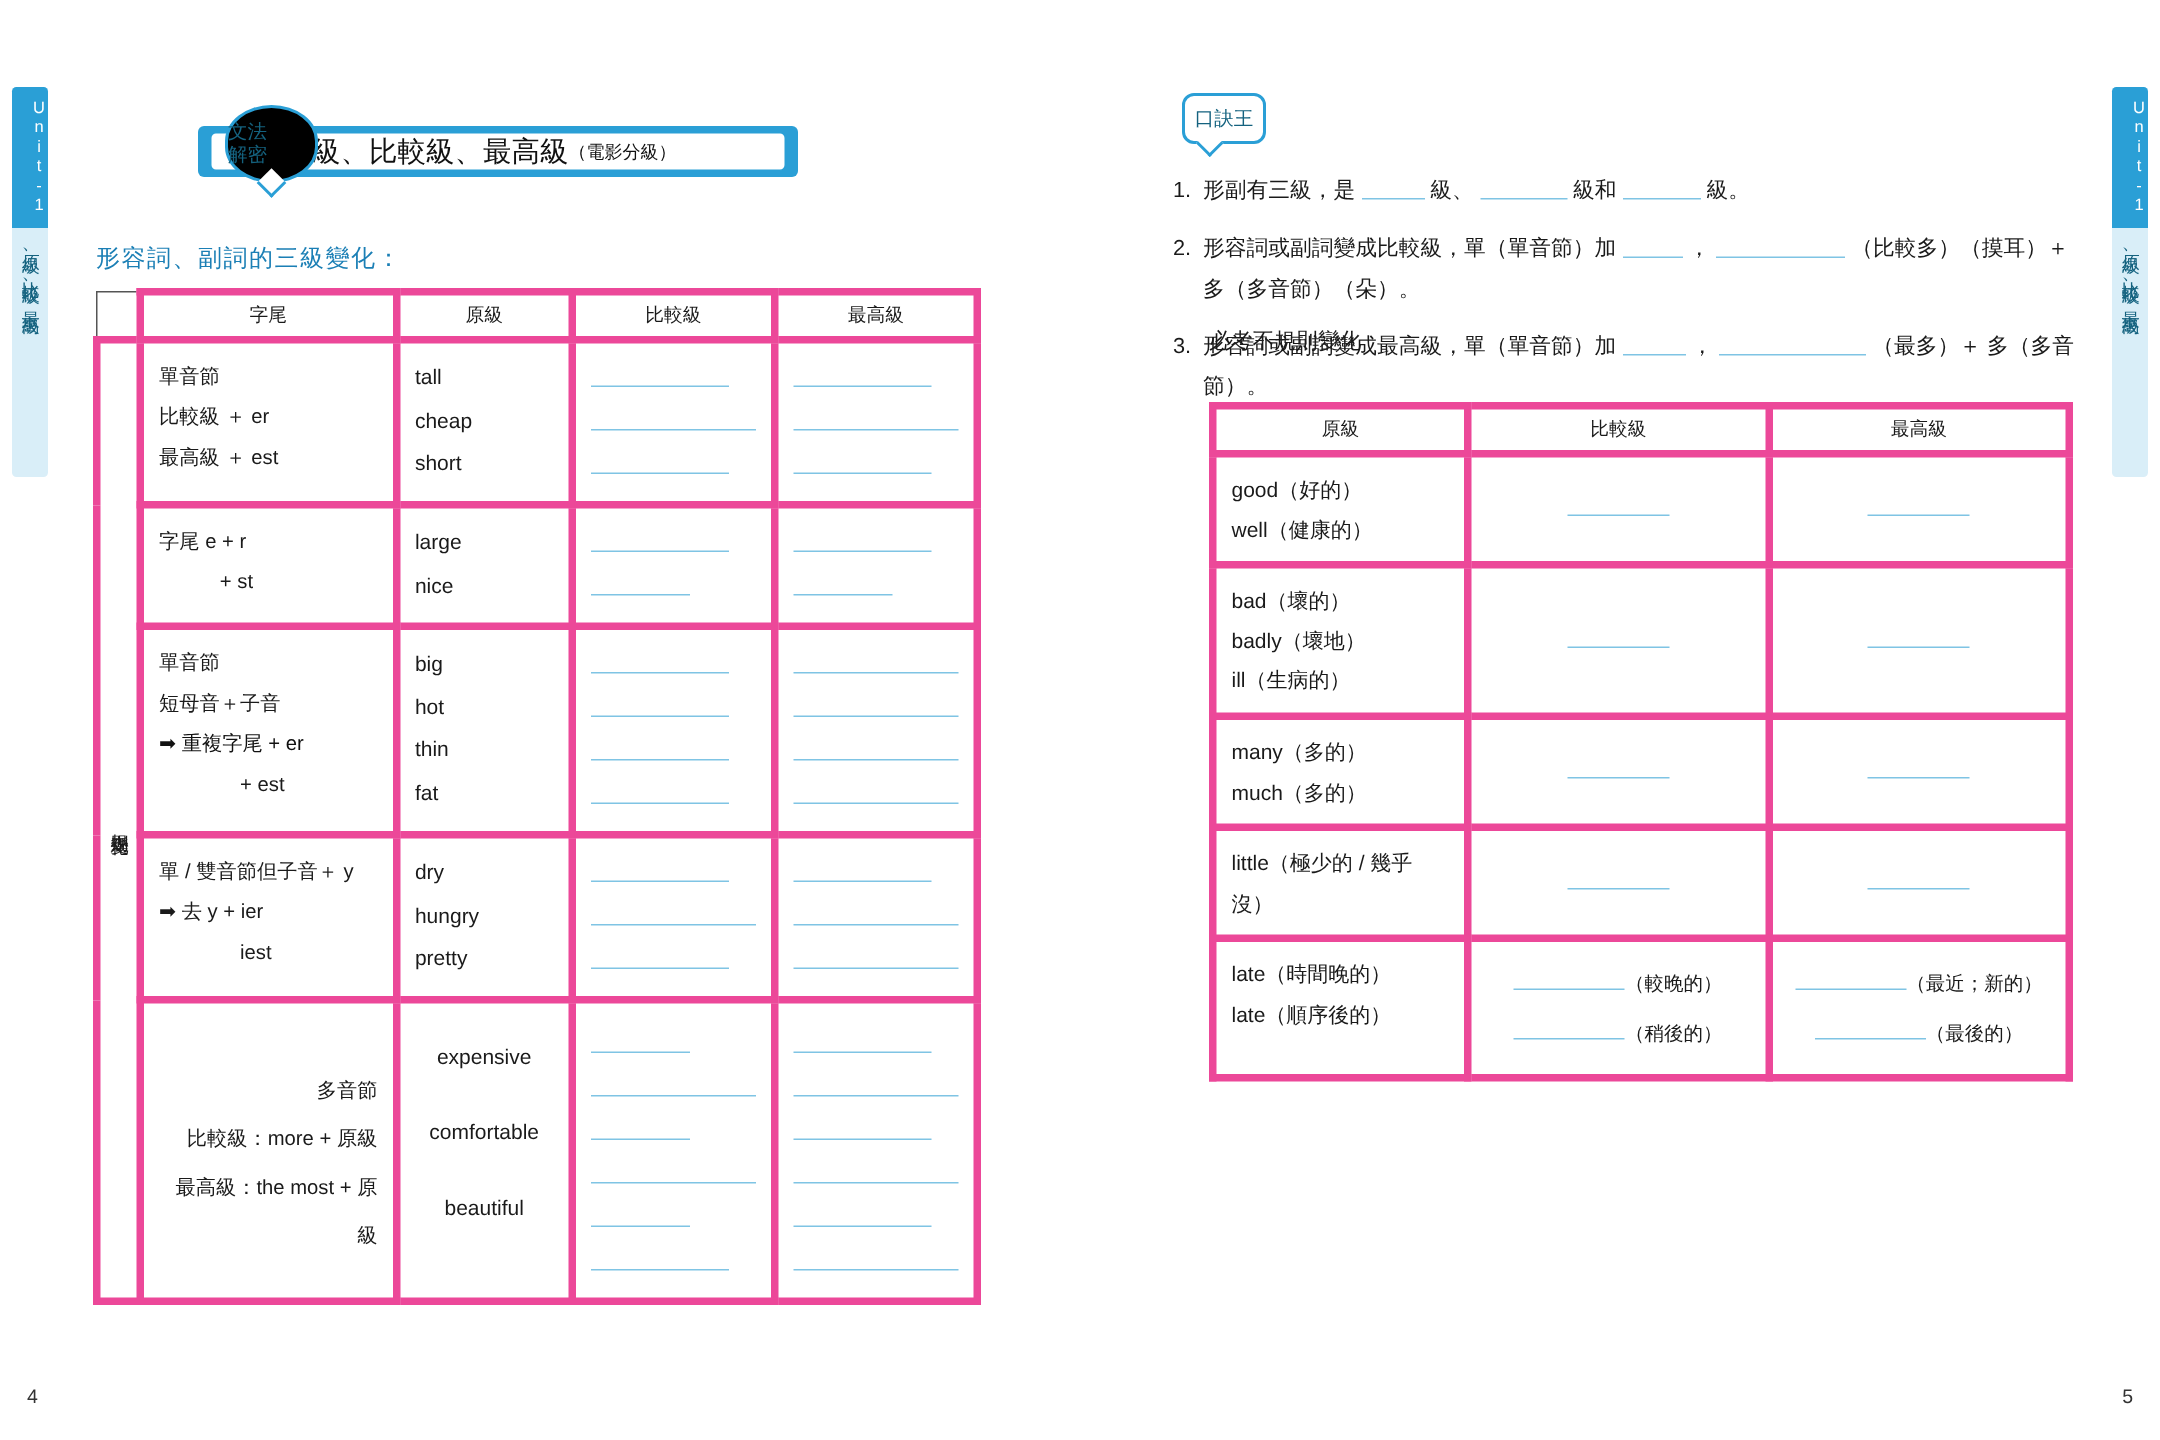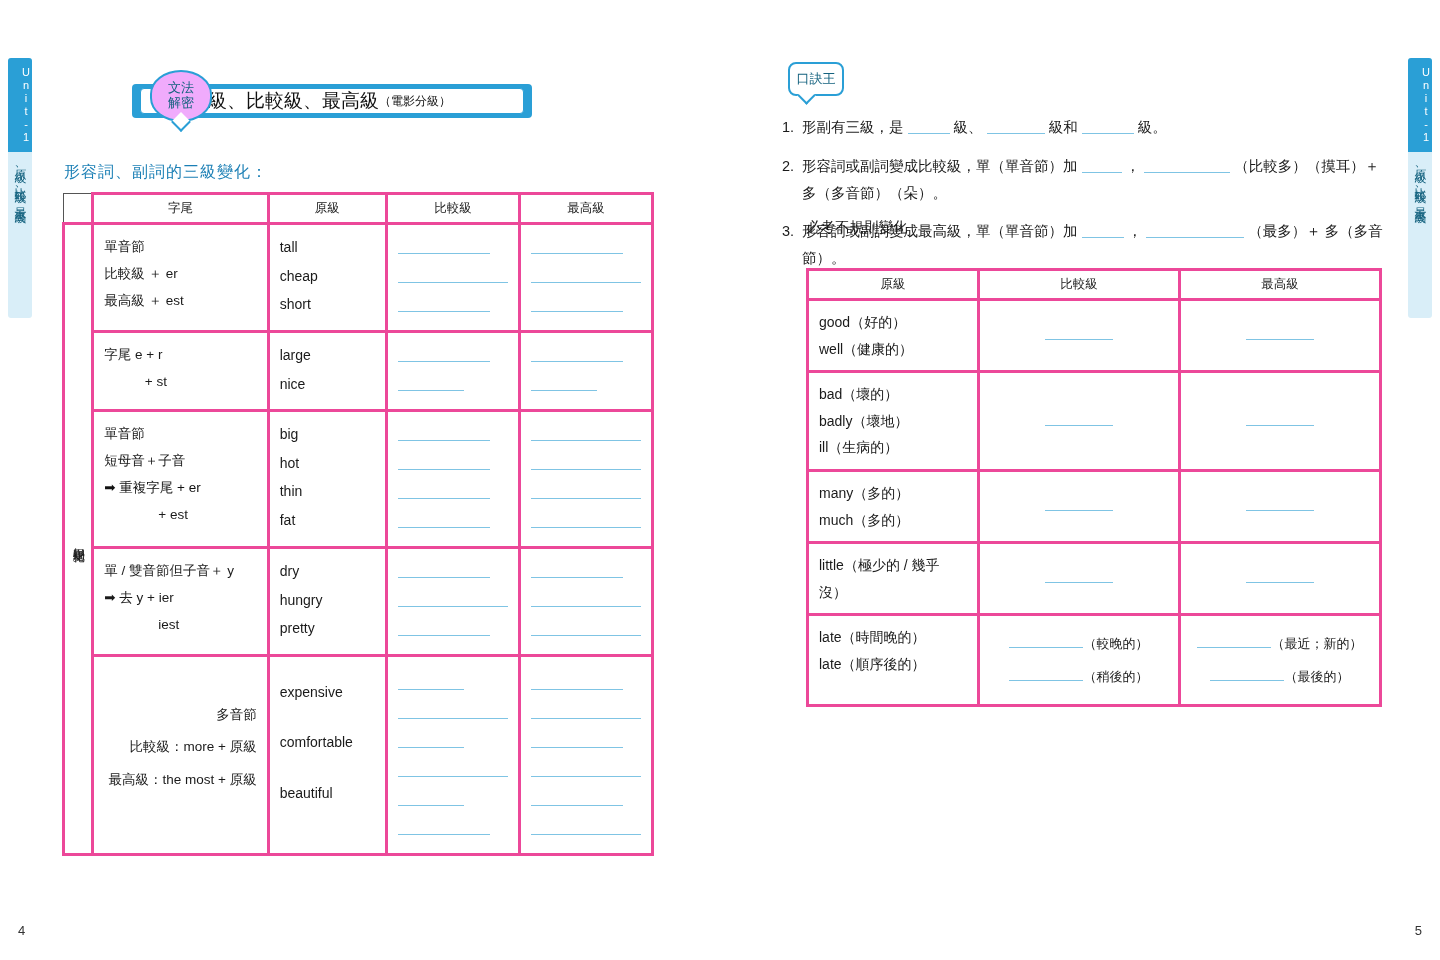--- a/index.html
+++ b/index.html
@@ -56,22 +56,22 @@
   }
   .hdr-bar-inner {
     position:absolute; left:78px; top:10px; width:384px; height:26px;
     background:#ffffff; border:1px solid #2a9fd6; border-radius:4px;
     display:flex; align-items:center; padding-left:48px;
     font-size:19px; color:#111;
   }
   .hdr-bar-inner .sub { font-size:12px; color:#111; }
   .bubble {
     position:absolute; left:88px; top:-8px; width:62px; height:52px;
-    background:#f0abfc; border:2px solid #2a9fd6; border-radius:50%/46%;
-    display:flex; flex-direction:column; align-items:center; justify-content:center;
+    background:#000000; border:2px solid #2a9fd6; border-radius:50%/46%;
+    display:flex; flex-direction:column; align-items:flex-start; justify-content:center;
     color:#14627f; font-size:13px; line-height:1.15; z-index:4;
   }
   .bubble:after{
     content:""; position:absolute; bottom:-9px; left:22px;
     width:12px; height:12px; background:#fff;
     border-right:2px solid #2a9fd6; border-bottom:2px solid #2a9fd6;
     transform:rotate(45deg);
   }
 
   .sec-title {
@@ -80,21 +80,21 @@
   }
 
   
   table { border-collapse:collapse; }
   .tbl {
     position:absolute;
     border:1px solid #555;
     font-size:13.5px;
   }
   .tbl th, .tbl td {
-    border:3px solid #ec4899;
+    border:5px solid #ec4899;
     padding:4px 6px;
     vertical-align:top;
   }
   .tbl th { font-weight:normal; text-align:center; font-size:12.5px; padding:5px 4px; }
 
   
   #left-table { left:62px; top:192px; width:592px; }
   #left-table td.vcell {
     width:30px; text-align:center; vertical-align:middle;
     font-size:12px; line-height:1.1; padding:2px;
@@ -287,21 +287,21 @@
         <span class="bl w-l"></span>
       </td>
     </tr>
 
     <tr>
       <td class="rule" style="line-height:2.4; padding-top:42px;text-align:right;">
         <div>多音節</div>
         <div>比較級：more + 原級</div>
         <div>最高級：the most + 原級</div>
       </td>
-      <td class="word" style="line-height:3.6; padding-top:10px;">
+      <td class="word" style="line-height:3.6; padding-top:10px;text-align:center;">
         <div>expensive</div>
         <div>comfortable</div>
         <div>beautiful</div>
       </td>
       <td class="blankcell" style="padding-top:14px;">
         <span class="bl w-s"></span>
         <span class="bl w-l"></span>
         <span class="bl w-s"></span>
         <span class="bl w-l"></span>
         <span class="bl w-s"></span>

